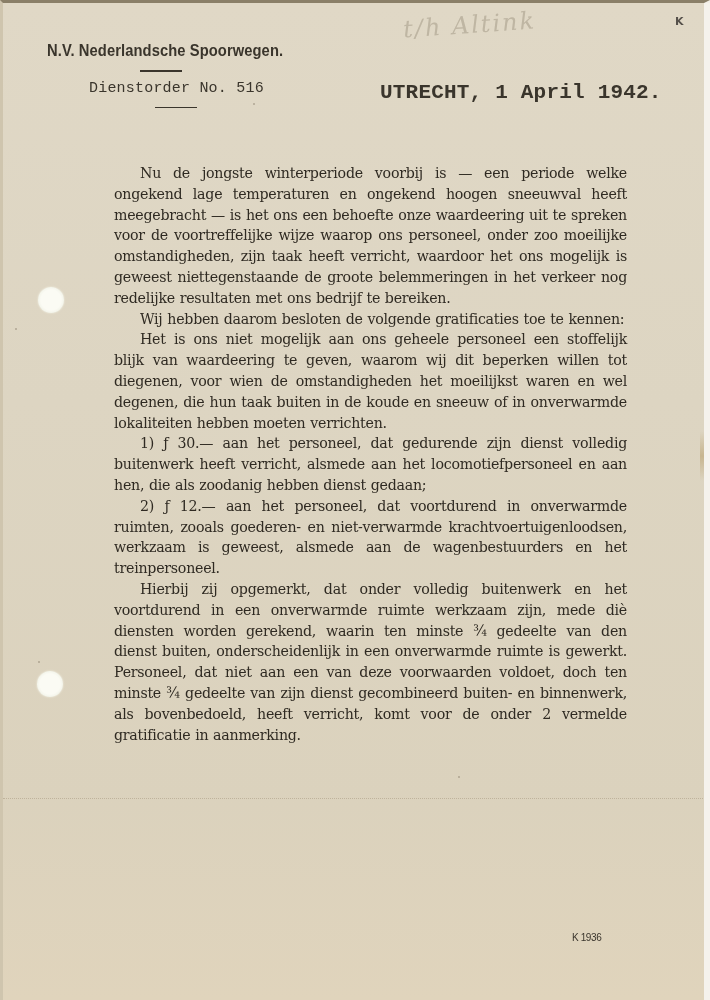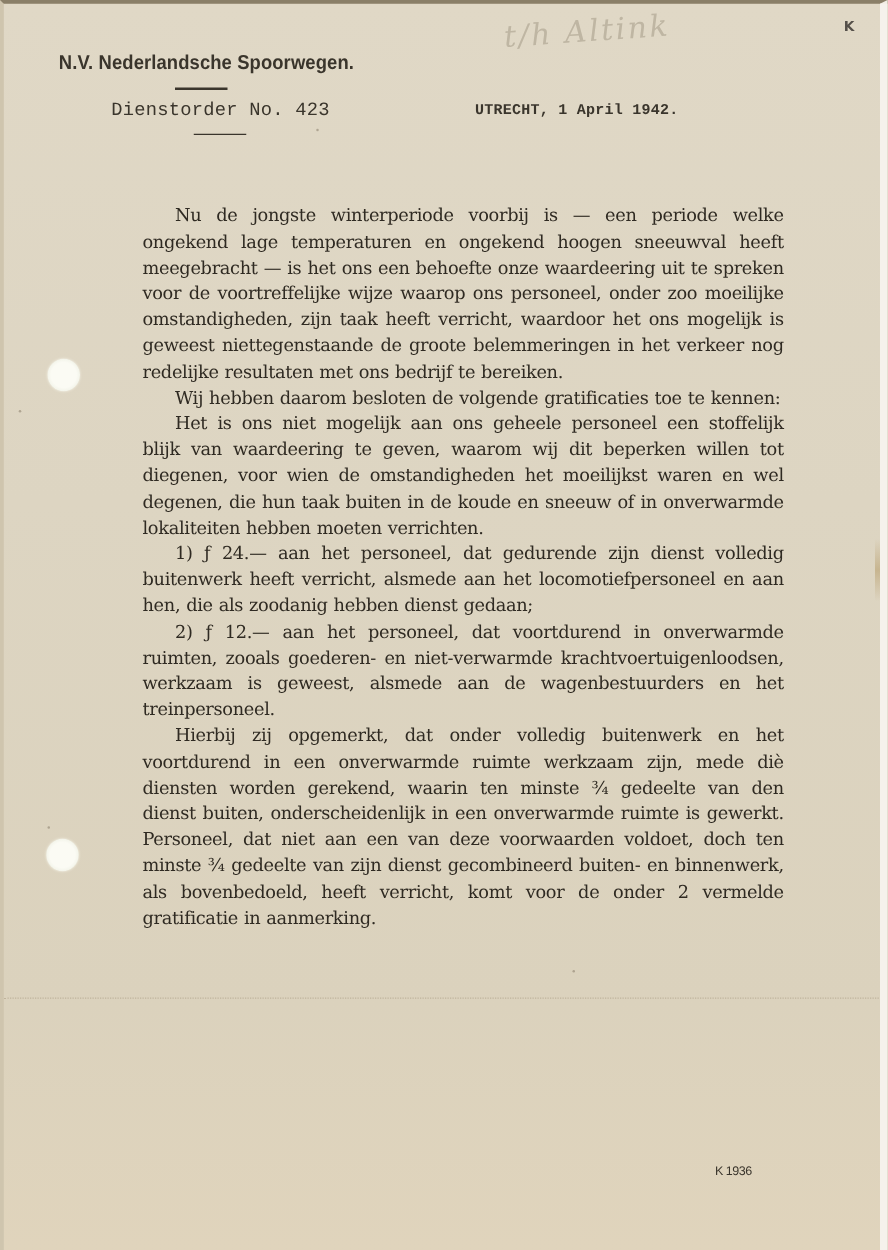--- a/index.html
+++ b/index.html
@@ -75,21 +75,21 @@
       height: 1.5px;
       background: #3a352c;
       margin: 10px 0 0 108px;
     }
     .place-date {
       position: absolute;
       left: 377px;
       top: 78px;
       font-family: "Liberation Mono", monospace;
       font-weight: bold;
-      font-size: 12px;
+      font-size: 21px;
       color: #3a352c;
       letter-spacing: 0.2px;
       white-space: nowrap;
     }
     .handwriting {
       position: absolute;
       left: 400px;
       top: 8px;
       font-family: "DejaVu Serif", serif;
       font-style: italic;
@@ -175,31 +175,31 @@
 <body>
 
 <div class="page">
 
   <div class="handwriting">t/h Altink</div>
   <div class="corner-mark">K</div>
 
   <div class="header-left">
     <div class="company">N.V. Nederlandsche Spoorwegen.</div>
     <div class="rule"></div>
-    <div class="order-no">Dienstorder No. 423</div>
+    <div class="order-no">Dienstorder No. 516</div>
     <div class="rule2"></div>
   </div>
 
   <div class="place-date">UTRECHT, 1 April 1942.</div>
 
   <div class="body-text">
     <p>Nu de jongste winterperiode voorbij is — een periode welke ongekend lage temperaturen en ongekend hoogen sneeuwval heeft meegebracht — is het ons een behoefte onze waardeering uit te spreken voor de voortreffelijke wijze waarop ons personeel, onder zoo moeilijke omstandigheden, zijn taak heeft verricht, waardoor het ons mogelijk is geweest niettegenstaande de groote belemmeringen in het verkeer nog redelijke resultaten met ons bedrijf te bereiken.</p>
     <p>Wij hebben daarom besloten de volgende gratificaties toe te kennen:</p>
     <p>Het is ons niet mogelijk aan ons geheele personeel een stoffelijk blijk van waardeering te geven, waarom wij dit beperken willen tot diegenen, voor wien de omstandigheden het moeilijkst waren en wel degenen, die hun taak buiten in de koude en sneeuw of in onverwarmde lokaliteiten hebben moeten verrichten.</p>
-    <p>1) ƒ 24.— aan het personeel, dat gedurende zijn dienst volledig buitenwerk heeft verricht, alsmede aan het locomotiefpersoneel en aan hen, die als zoodanig hebben dienst gedaan;</p>
+    <p>1) ƒ 30.— aan het personeel, dat gedurende zijn dienst volledig buitenwerk heeft verricht, alsmede aan het locomotiefpersoneel en aan hen, die als zoodanig hebben dienst gedaan;</p>
     <p>2) ƒ 12.— aan het personeel, dat voortdurend in onverwarmde ruimten, zooals goederen- en niet-verwarmde krachtvoertuigenloodsen, werkzaam is geweest, alsmede aan de wagenbestuurders en het treinpersoneel.</p>
     <p>Hierbij zij opgemerkt, dat onder volledig buitenwerk en het voortdurend in een onverwarmde ruimte werkzaam zijn, mede diè diensten worden gerekend, waarin ten minste ¾ gedeelte van den dienst buiten, onderscheidenlijk in een onverwarmde ruimte is gewerkt. Personeel, dat niet aan een van deze voorwaarden voldoet, doch ten minste ¾ gedeelte van zijn dienst gecombineerd buiten- en binnenwerk, als bovenbedoeld, heeft verricht, komt voor de onder 2 vermelde gratificatie in aanmerking.</p>
   </div>
 
   <div class="punch-hole hole-1"></div>
   <div class="punch-hole hole-2"></div>
 
   <div class="perforation"></div>
 
   <div class="edge-stain"></div>

